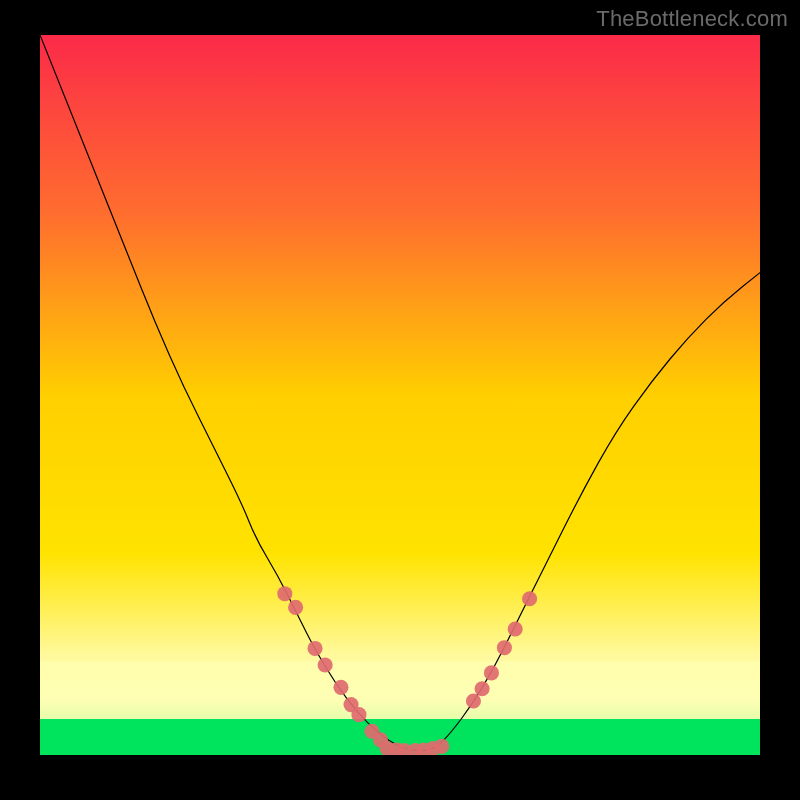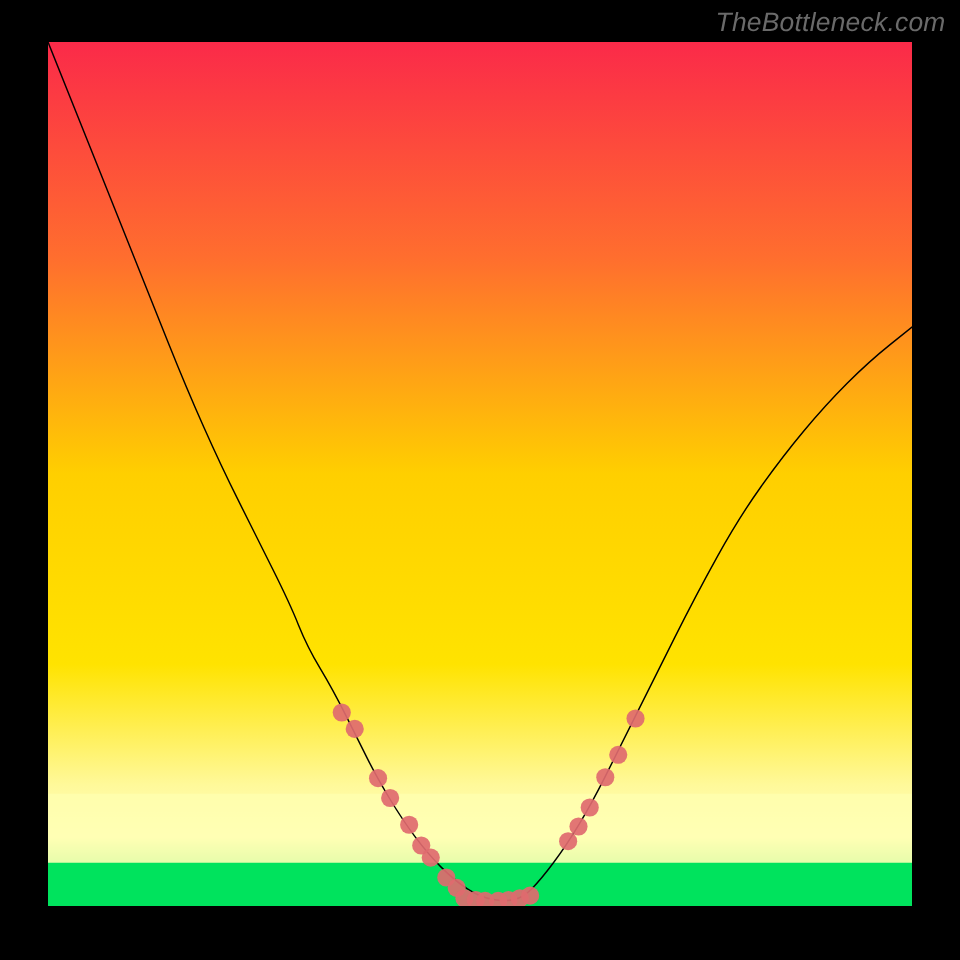--- a/index.html
+++ b/index.html
@@ -26,21 +26,20 @@
   }
   .watermark {
     position: absolute;
     top: 6px;
     right: 12px;
     color: #6a6a6a;
     font-size: 22px;
     font-weight: 500;
     letter-spacing: 0.2px;
     user-select: none;
-    font-style: italic;
   }
 </style>
 </head>
 <body>
 
 <div class="frame">
   <div class="watermark">TheBottleneck.com</div>
   <svg class="plot" viewBox="0 0 100 100" preserveAspectRatio="none">
     <defs>
       <linearGradient id="bg-grad" x1="0" y1="0" x2="0" y2="1">

